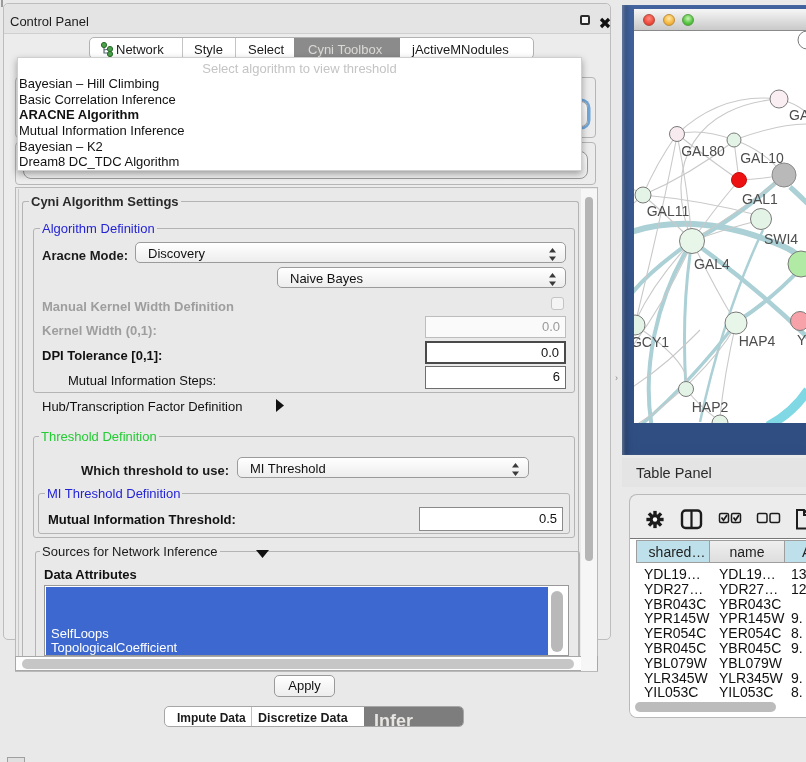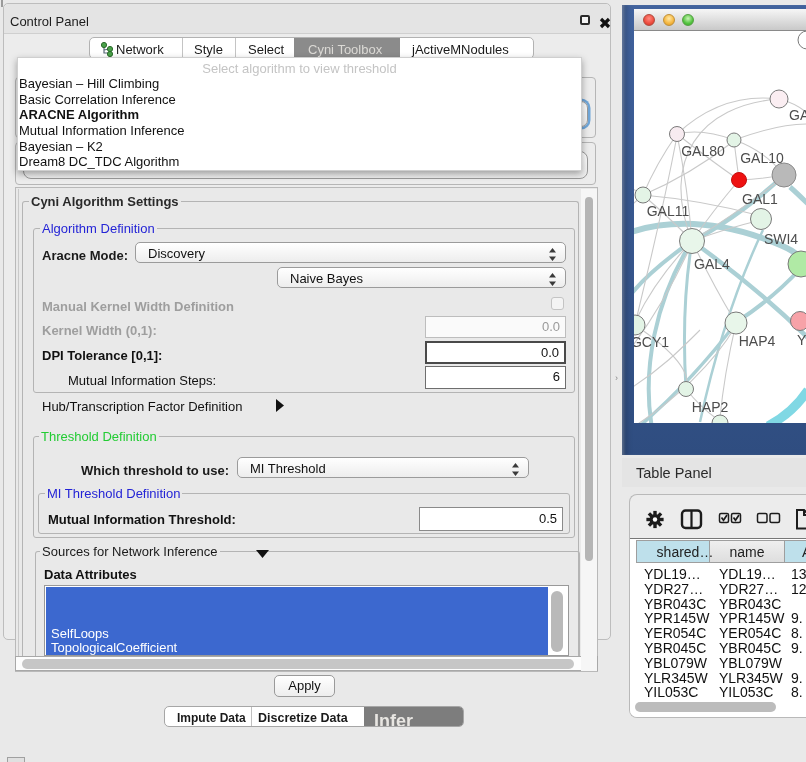--- a/index.html
+++ b/index.html
@@ -270,21 +270,21 @@
       <rect x="111.5" y="4.5" width="9.5" height="9" rx="1.5"></rect>
       <rect x="124" y="4.5" width="9.5" height="9" rx="1.5"></rect>
     </g>
     <path d="M151 1 L158 1 L163 6 L163 19.5 L151 19.5 Z M158 1 L158 6 L163 6" fill="none" stroke="#1c1c1c" stroke-width="2"></path>
   </svg>
 
   <div class="abs" style="left:6px;top:45px;width:171px;height:23px;">
     <div class="abs" style="left:0;top:0;width:74px;height:23px;background:#bee0eb;border:1px solid #9e9e9e;"></div>
     <div class="abs" style="left:73px;top:0;width:76px;height:23px;background:linear-gradient(#efefef,#dedede);border:1px solid #9e9e9e;"></div>
     <div class="abs" style="left:148px;top:0;width:23px;height:23px;background:#bee0eb;border:1px solid #9e9e9e;border-right:none;"></div>
-    <div class="abs" style="left:12px;top:4px;width:74px;text-align:center;font-size:14px;color:#222;">shared…</div>
+    <div class="abs" style="left:4px;top:4px;width:74px;text-align:center;font-size:14px;color:#222;">shared…</div>
     <div class="abs" style="left:73px;top:4px;width:76px;text-align:center;font-size:14px;color:#222;">name</div>
     <div class="abs" style="left:166px;top:4px;font-size:14px;color:#222;">A</div>
   </div>
 
   <div class="abs" style="left:14px;top:72px;font-size:14px;color:#111;line-height:14.8px;">
     YDL19…<br>YDR27…<br>YBR043C<br>YPR145W<br>YER054C<br>YBR045C<br>YBL079W<br>YLR345W<br>YIL053C
   </div>
   <div class="abs" style="left:89px;top:72px;font-size:14px;color:#111;line-height:14.8px;">
     YDL19…<br>YDR27…<br>YBR043C<br>YPR145W<br>YER054C<br>YBR045C<br>YBL079W<br>YLR345W<br>YIL053C
   </div>

